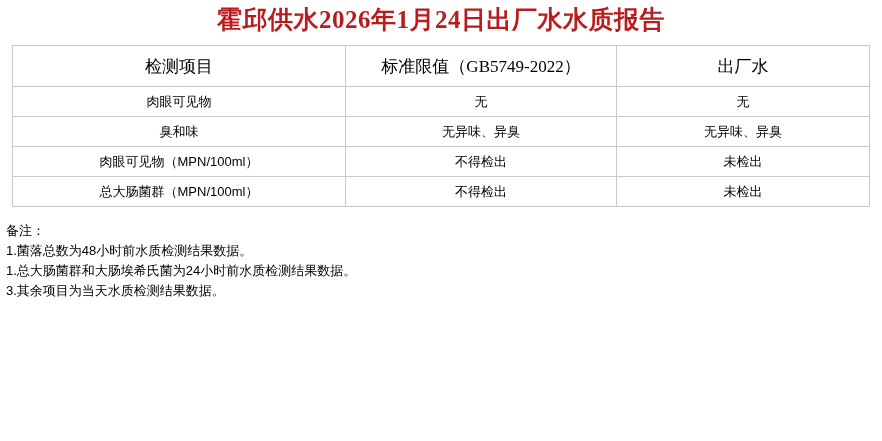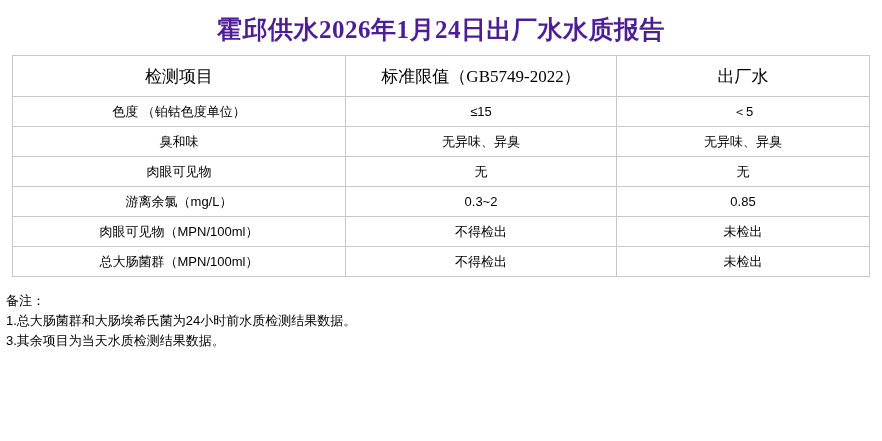--- a/index.html
+++ b/index.html
@@ -19,23 +19,23 @@
     width: 882px;
     height: 441px;
     box-sizing: border-box;
   }
   .title {
     text-align: center;
     font-family: "Liberation Serif", "DejaVu Serif", serif;
     font-size: 25px;
     font-weight: bold;
     letter-spacing: 0.5px;
-    padding-top: 13px;
+    padding-top: 3px;
     padding-bottom: 9px;
-    color: #4c1d95;
+    color: #b91c1c;
   }
   table.report {
     border-collapse: collapse;
     width: 848px;
     margin: 0 auto;
     table-layout: fixed;
   }
   table.report td, table.report th {
     border: 1px solid #c8c8c8;
     text-align: center;
@@ -78,51 +78,42 @@
   <table class="report">
     <thead>
       <tr>
         <th class="col-item">检测项目</th>
         <th class="col-std">标准限值（GB5749-2022）</th>
         <th class="col-out">出厂水</th>
       </tr>
     </thead>
     <tbody>
       <tr>
-        <td>色度 （铂钴色度单位）</td>
-        <td>≤15</td>
-        <td>＜5</td>
+        <td>肉眼可见物</td>
+        <td>无</td>
+        <td>无</td>
       </tr>
       <tr>
         <td>臭和味</td>
         <td>无异味、异臭</td>
         <td>无异味、异臭</td>
-      </tr>
-      <tr>
-        <td>肉眼可见物</td>
-        <td>无</td>
-        <td>无</td>
-      </tr>
-      <tr>
-        <td>游离余氯（mg/L）</td>
-        <td>0.3~2</td>
-        <td>0.85</td>
       </tr>
       <tr>
         <td>肉眼可见物（MPN/100ml）</td>
         <td>不得检出</td>
         <td>未检出</td>
       </tr>
       <tr>
         <td>总大肠菌群（MPN/100ml）</td>
         <td>不得检出</td>
         <td>未检出</td>
       </tr>
     </tbody>
   </table>
 
   <div class="notes">
     <div class="note-line">备注：</div>
+    <div class="note-line">1.菌落总数为48小时前水质检测结果数据。</div>
     <div class="note-line">1.总大肠菌群和大肠埃希氏菌为24小时前水质检测结果数据。</div>
     <div class="note-line">3.其余项目为当天水质检测结果数据。</div>
   </div>
 
 </div>
 
 </body></html>

